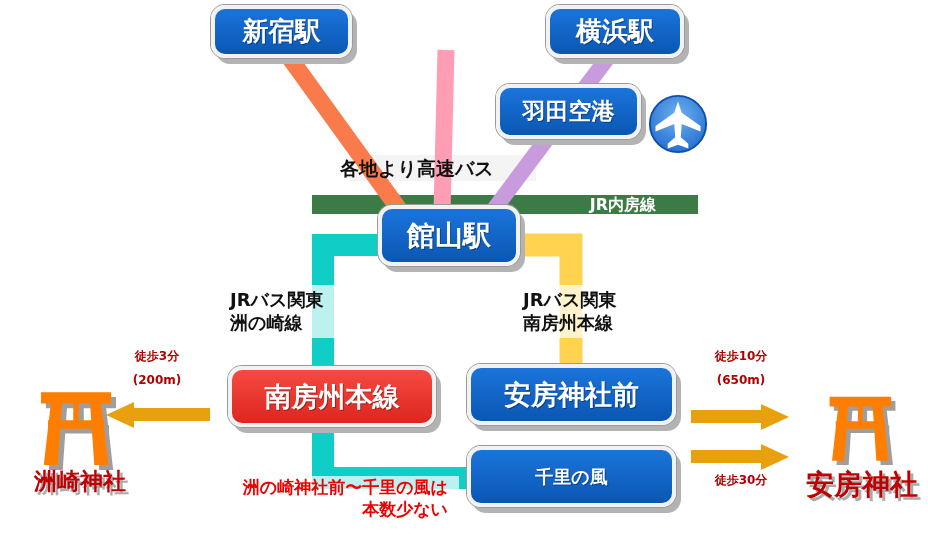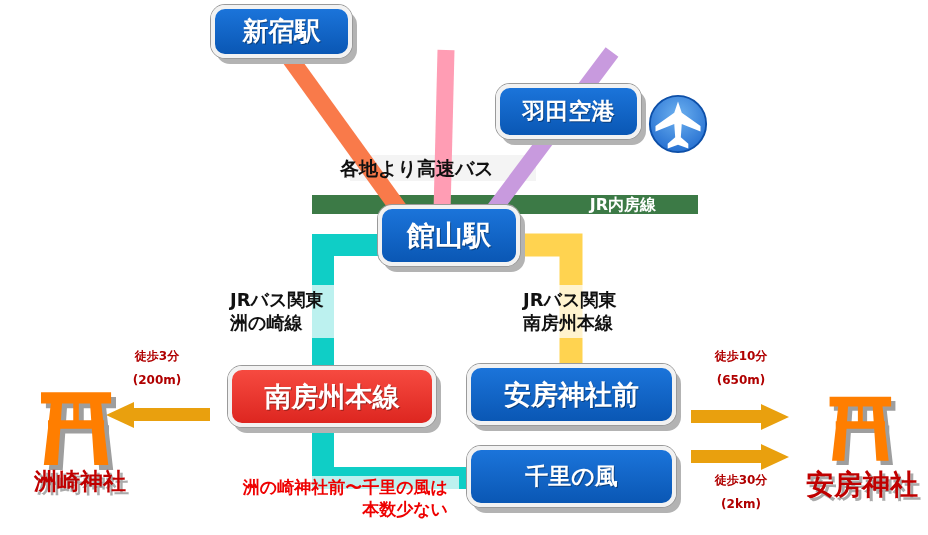--- a/index.html
+++ b/index.html
@@ -75,20 +75,23 @@
     <path d="M 400 245 L 323 245 L 323 478 L 467 478" fill="none" style="stroke:var(--line_cyan)" stroke-width="22" stroke-linejoin="miter"></path>
     <path d="M 516 245 L 571 245 L 571 368" fill="none" style="stroke:var(--line_yellow)" stroke-width="23" stroke-linejoin="miter"></path>
   </svg>
 
   <div class="band-over" style="left:170px;top:285px;width:490px;height:53px;z-index:4;"></div>
   <div class="band-over" style="left:167px;top:476px;width:292px;height:47px;z-index:4;"></div>
 
   <div class="btn" style="left:211px;top:5px;width:141px;height:53px;font-size:26px;">
     <span>新宿駅</span>
   </div>
+  <div class="btn" style="left:546px;top:5px;width:138px;height:53px;font-size:26px;">
+    <span>横浜駅</span>
+  </div>
   <div class="btn" style="left:496px;top:84px;width:145px;height:55px;font-size:23px;">
     <span>羽田空港</span>
   </div>
 
   <div class="icon-wrap" style="left:648px;top:94px;width:60px;height:60px;">
     <svg width="60" height="60" viewBox="0 0 64 64">
       <defs>
         <radialGradient id="agrad" cx="50%" cy="35%" r="75%">
           <stop offset="0%" stop-color="#6db1f0"></stop>
           <stop offset="100%" stop-color="#1b66cc"></stop>
@@ -113,35 +116,34 @@
     <div>JRバス関東</div>
     <div>南房州本線</div>
   </div>
 
   <div class="btn red" style="left:228px;top:366px;width:208px;height:61px;font-size:27px;">
     <span>南房州本線</span>
   </div>
   <div class="btn" style="left:467px;top:364px;width:209px;height:61px;font-size:27px;">
     <span>安房神社前</span>
   </div>
-  <div class="btn" style="left:467px;top:446px;width:209px;height:61px;font-size:23px;">
+  <div class="btn" style="left:467px;top:446px;width:209px;height:61px;font-size:18px;">
     <span>千里の風</span>
   </div>
 
   <div class="walk" style="left:103px;top:344px;width:108px;">
     <div>徒歩3分</div>
     <div>(200m)</div>
   </div>
   <div class="walk" style="left:687px;top:344px;width:108px;">
     <div>徒歩10分</div>
     <div>(650m)</div>
   </div>
   <div class="walk" style="left:687px;top:468px;width:108px;">
     <div>徒歩30分</div>
-    <div>(2km)</div>
   </div>
 
   <div class="arrow" style="left:106px;top:401px;">
     <div class="head-l"></div>
     <div class="shaft" style="width:76px;"></div>
   </div>
   <div class="arrow" style="left:691px;top:403px;">
     <div class="shaft" style="width:70px;"></div>
     <div class="head-r"></div>
   </div>

